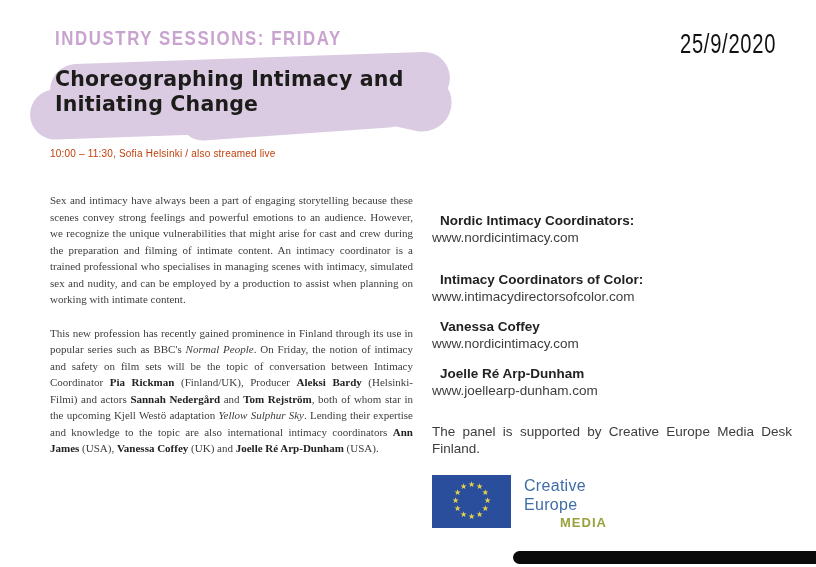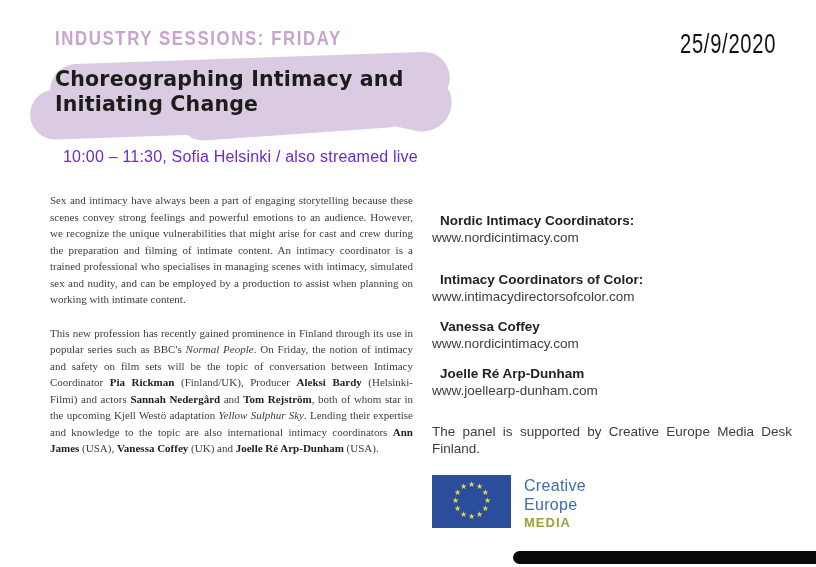--- a/index.html
+++ b/index.html
@@ -66,24 +66,23 @@
     line-height: 25px;
     color: #1c1c1a;
     letter-spacing: 0.2px;
   }
 
   
   .session {
     position: absolute;
     left: 50px;
     top: 148px;
-    font-size: 16px;
-    color: #6d28d9;
+    font-size: 10px;
+    color: #c2410c;
     letter-spacing: 0.2px;
-    margin-left: 13px;
   }
 
   
   .col-left {
     position: absolute;
     left: 50px;
     top: 192px;
     width: 363px;
     font-size: 11px;
     line-height: 16.5px;
@@ -141,20 +140,21 @@
     line-height: 19px;
     color: var(--logo-blue, #3f6da7);
     letter-spacing: 0.3px;
   }
   .logo-text .media-line {
     font-size: 13px;
     line-height: 17px;
     font-weight: bold;
     letter-spacing: 1px;
     color: var(--media-color, #9aa23c);
+    margin-left: 36px;
   }
 
   
   .bottom-bar {
     position: absolute;
     left: 513px;
     top: 551px;
     width: 303px;
     height: 13px;
     background: #0a0a0a;

